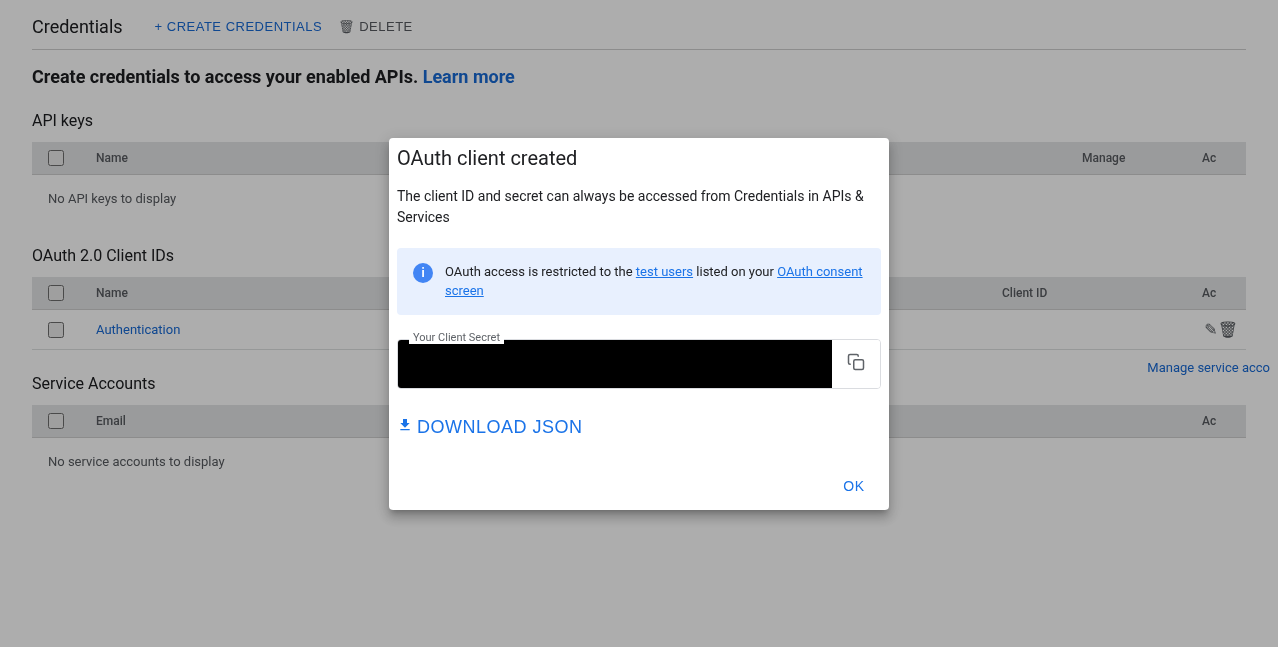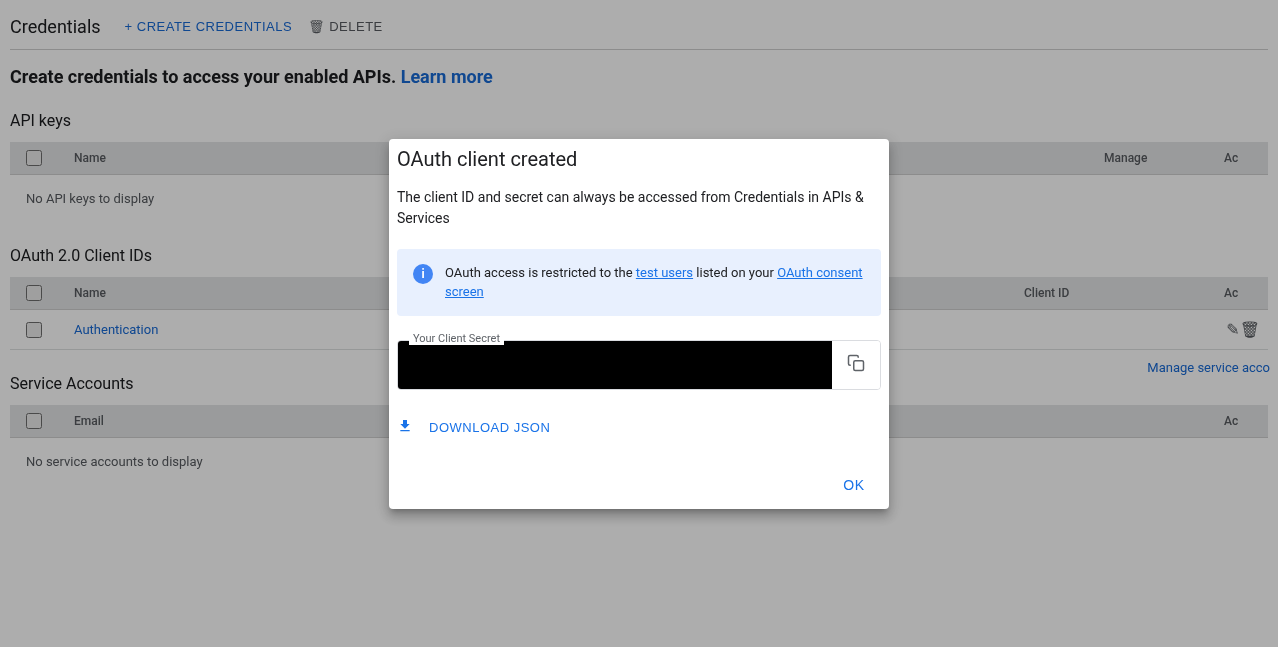--- a/index.html
+++ b/index.html
@@ -13,21 +13,21 @@
     
     .page-bg {
       width: 1278px;
       min-height: 647px;
       background: #fff;
       position: relative;
       overflow: hidden;
     }
 
     .page-content {
-      padding: 0 10px;
+      padding: 0 32px;
       filter: brightness(0.92);
     }
 
     .page-header {
       display: flex;
       align-items: center;
       padding: 16px 0 12px 0;
       border-bottom: 1px solid #e0e0e0;
       gap: 24px;
     }
@@ -49,20 +49,21 @@
       font-size: 13px;
       font-weight: 500;
       text-transform: uppercase;
       letter-spacing: 0.5px;
       cursor: pointer;
       display: flex;
       align-items: center;
       gap: 4px;
       background: none;
       border: none;
+      margin-left: 8px;
     }
 
     .btn-delete {
       color: #5f6368;
       font-size: 13px;
       font-weight: 500;
       text-transform: uppercase;
       letter-spacing: 0.5px;
       cursor: pointer;
       display: flex;
@@ -258,28 +259,28 @@
       background: #fff;
       border: none;
       color: #5f6368;
       flex-shrink: 0;
     }
 
     .download-btn {
       background: none;
       border: none;
       color: #1a73e8;
-      font-size: 13px;
+      font-size: 18px;
       font-weight: 500;
       text-transform: uppercase;
       letter-spacing: 0.5px;
       cursor: pointer;
       display: flex;
       align-items: center;
-      gap: 16px;
+      gap: 4px;
       padding: 8px 0;
       margin-bottom: 24px;
     }
 
     .dialog-actions {
       display: flex;
       justify-content: flex-end;
     }
 
     .ok-btn {

